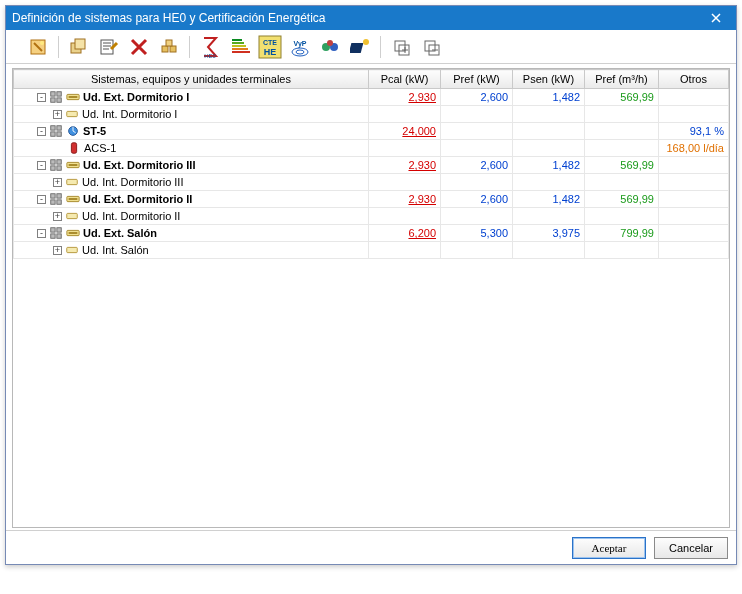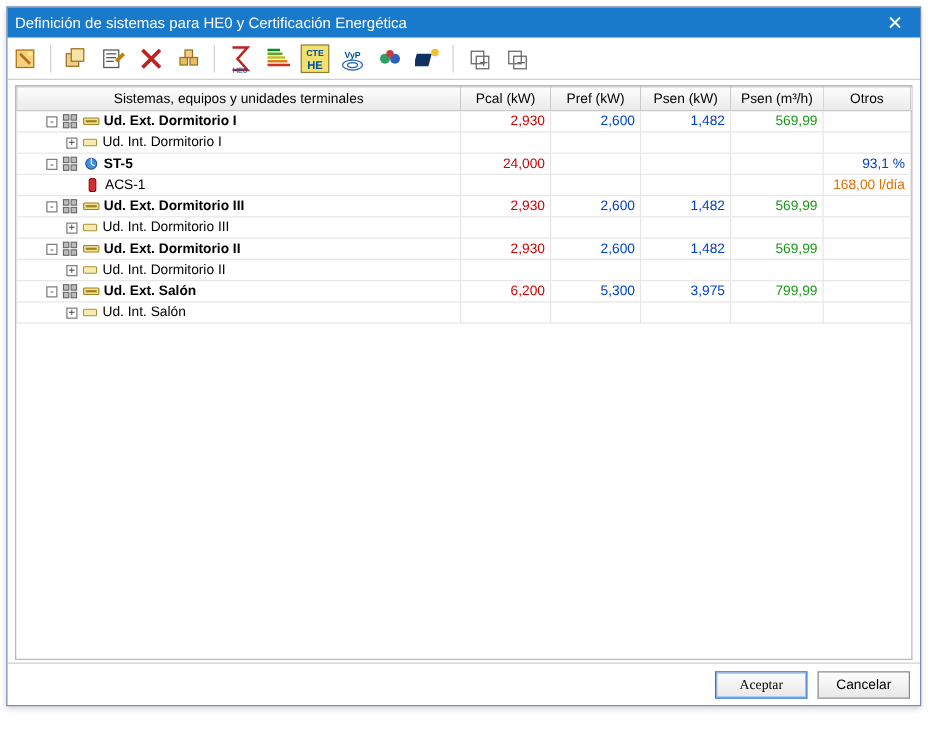--- a/index.html
+++ b/index.html
@@ -41,21 +41,21 @@
     display: flex; align-items: center; justify-content: center;
     cursor: default;
   }
   .titlebar .close svg { stroke: #fff; stroke-width: 1.5; }
 
   .toolbar {
     height: 34px;
     border-bottom: 1px solid #d0d0d0;
     display: flex;
     align-items: center;
-    padding: 0 0;
+    padding: 0 18px;
     gap: 2px;
   }
   .tbtn {
     width: 28px; height: 28px;
     border: 1px solid transparent;
     border-radius: 2px;
     display: flex; align-items: center; justify-content: center;
     cursor: default;
   }
   .tsep { width: 1px; height: 22px; background: #cfcfcf; margin: 0 4px; }
@@ -90,21 +90,21 @@
   }
   td {
     border: 1px solid #e7e7e7;
     padding: 1px 4px;
     height: 17px;
     text-align: right;
     white-space: nowrap;
     overflow: hidden;
   }
   td.tree { text-align: left; }
-  .num-red { color: #d40000; }
+  .num-red { color: #d40000; text-decoration: underline; }
   .num-blue { color: #0040d0; margin-left: 44px; }
   .num-green { color: #1a9a1a; }
   .num-orange { color: #e07000; }
 
   .treecell {
     display: flex; align-items: center; gap: 3px;
   }
   .indent { display:inline-block; }
   .toggle {
     width: 9px; height: 9px;
@@ -266,21 +266,21 @@
               <col style="width:74px">
               <col style="width:70px">
               <col style="width:12px">
           </colgroup>
           <thead>
             <tr>
               <th>Sistemas, equipos y unidades terminales</th>
               <th>Pcal (kW)</th>
               <th>Pref (kW)</th>
               <th>Psen (kW)</th>
-              <th>Psen (m³/h)</th>
+              <th>Pref (m³/h)</th>
               <th>Otros</th>
               <th></th>
             </tr>
           </thead>
           <tbody id="grid-body">
               <tr>
                 <td class="tree">
                   <div class="treecell">
                     <span class="indent" style="width: 16px;"></span>
                     <span class="toggle">-</span>

